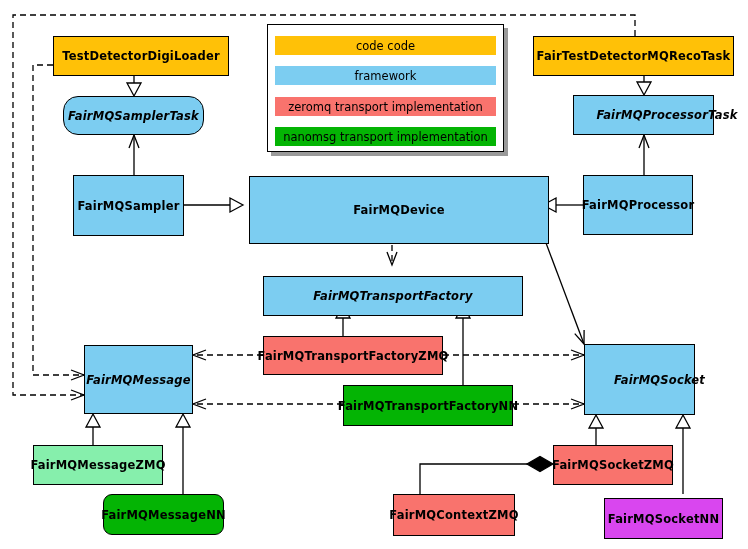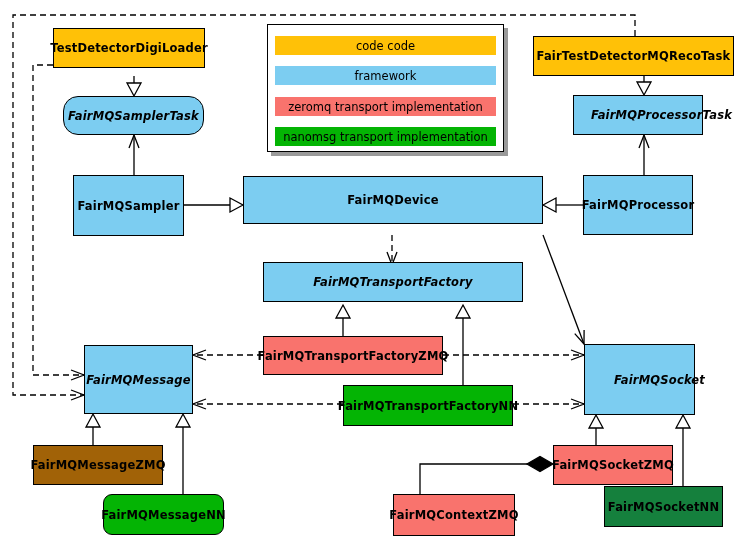--- a/index.html
+++ b/index.html
@@ -68,37 +68,37 @@
       <polyline points="443,355 584,355" fill="none" stroke="#000000" stroke-width="1.3" stroke-dasharray="6,4"></polyline>
       <path d="M 571 360 L 584 355 L 571 350" fill="none" stroke="#000000" stroke-width="1.3"></path>
       <polyline points="343,404 193,404" fill="none" stroke="#000000" stroke-width="1.3" stroke-dasharray="6,4"></polyline>
       <path d="M 206 399 L 193 404 L 206 409" fill="none" stroke="#000000" stroke-width="1.3"></path>
       <polyline points="513,404 584,404" fill="none" stroke="#000000" stroke-width="1.3" stroke-dasharray="6,4"></polyline>
       <path d="M 571 409 L 584 404 L 571 399" fill="none" stroke="#000000" stroke-width="1.3"></path>
       <polyline points="420,494 420,464 528,464" fill="none" stroke="#000000" stroke-width="1.3"></polyline>
       <polygon points="553,464 540,471.5 527,464 540,456.5" fill="#000000" stroke="#000000" stroke-width="1.3"></polygon>
     </svg>
   <div id="nodes">
-      <div class="node" style="left: 53px; top: 28px; width: 152px; height: 40px; background: rgb(255, 193, 7); border-color: rgb(0, 0, 0);">TestDetectorDigiLoader</div>
+      <div class="node" style="left: 53px; top: 36px; width: 176px; height: 40px; background: rgb(255, 193, 7); border-color: rgb(0, 0, 0);">TestDetectorDigiLoader</div>
       <div class="node" style="left: 533px; top: 36px; width: 201px; height: 40px; background: rgb(255, 193, 7); border-color: rgb(0, 0, 0);">FairTestDetectorMQRecoTask</div>
       <div class="node italic" style="left: 63px; top: 96px; width: 141px; height: 39px; background: rgb(124, 205, 241); border-color: rgb(0, 0, 0); border-radius: 15px;">FairMQSamplerTask</div>
-      <div class="node italic" style="left: 573px; top: 95px; width: 130px; height: 40px; background: rgb(124, 205, 241); border-color: rgb(0, 0, 0); padding-left: 47px;">FairMQProcessorTask</div>
+      <div class="node italic" style="left: 573px; top: 95px; width: 141px; height: 40px; background: rgb(124, 205, 241); border-color: rgb(0, 0, 0); padding-left: 47px;">FairMQProcessorTask</div>
       <div class="node" style="left: 73px; top: 175px; width: 111px; height: 61px; background: rgb(124, 205, 241); border-color: rgb(0, 0, 0);">FairMQSampler</div>
-      <div class="node" style="left: 243px; top: 176px; width: 300px; height: 48px; background: rgb(124, 205, 241); border-color: rgb(0, 0, 0);">FairMQDevice</div>
+      <div class="node" style="left: 249px; top: 176px; width: 300px; height: 68px; background: rgb(124, 205, 241); border-color: rgb(0, 0, 0);">FairMQDevice</div>
       <div class="node" style="left: 583px; top: 175px; width: 110px; height: 60px; background: rgb(124, 205, 241); border-color: rgb(0, 0, 0); text-align: right;">FairMQProcessor</div>
-      <div class="node italic" style="left: 263px; top: 262px; width: 260px; height: 40px; background: rgb(124, 205, 241); border-color: rgb(0, 0, 0);">FairMQTransportFactory</div>
+      <div class="node italic" style="left: 263px; top: 276px; width: 260px; height: 40px; background: rgb(124, 205, 241); border-color: rgb(0, 0, 0);">FairMQTransportFactory</div>
       <div class="node" style="left: 263px; top: 336px; width: 180px; height: 39px; background: rgb(249, 115, 109); border-color: rgb(0, 0, 0);">FairMQTransportFactoryZMQ</div>
       <div class="node" style="left: 343px; top: 385px; width: 170px; height: 41px; background: rgb(4, 180, 4); border-color: rgb(0, 0, 0);">FairMQTransportFactoryNN</div>
       <div class="node italic" style="left: 84px; top: 345px; width: 109px; height: 69px; background: rgb(124, 205, 241); border-color: rgb(0, 0, 0);">FairMQMessage</div>
       <div class="node italic" style="left: 584px; top: 344px; width: 111px; height: 71px; background: rgb(124, 205, 241); border-color: rgb(0, 0, 0); padding-left: 40px;">FairMQSocket</div>
-      <div class="node" style="left: 33px; top: 445px; width: 130px; height: 40px; background: #a16207; border-color: rgb(0, 0, 0);">FairMQMessageZMQ</div>
+      <div class="node" style="left: 33px; top: 445px; width: 130px; height: 40px; background: #86efac; border-color: rgb(0, 0, 0);">FairMQMessageZMQ</div>
       <div class="node" style="left: 103px; top: 494px; width: 121px; height: 41px; background: rgb(4, 180, 4); border-color: rgb(0, 0, 0); border-radius: 9px;">FairMQMessageNN</div>
       <div class="node" style="left: 393px; top: 494px; width: 122px; height: 42px; background: rgb(249, 115, 109); border-color: rgb(0, 0, 0);">FairMQContextZMQ</div>
       <div class="node" style="left: 553px; top: 445px; width: 120px; height: 40px; background: rgb(249, 115, 109); border-color: rgb(0, 0, 0);">FairMQSocketZMQ</div>
-      <div class="node" style="left: 604px; top: 486px; width: 119px; height: 41px; background: #15803d; border-color: rgb(0, 0, 0);">FairMQSocketNN</div>
+      <div class="node" style="left: 604px; top: 498px; width: 119px; height: 41px; background: #d946ef; border-color: rgb(0, 0, 0);">FairMQSocketNN</div>
     </div>
   <div id="legend" style="left: 267px; top: 24px; width: 237px; height: 128px; background: rgb(255, 255, 255); box-shadow: rgb(154, 154, 154) 4px 4px 0px;">
       <div class="legend-bar" style="top: 11px; background: rgb(255, 193, 7);">code code</div>
       <div class="legend-bar" style="top: 41px; background: rgb(124, 205, 241);">framework</div>
       <div class="legend-bar" style="top: 72px; background: rgb(249, 115, 109);">zeromq transport implementation</div>
       <div class="legend-bar" style="top: 102px; background: rgb(4, 180, 4);">nanomsg transport implementation</div>
     </div>
 </div>
 
 </body></html>

